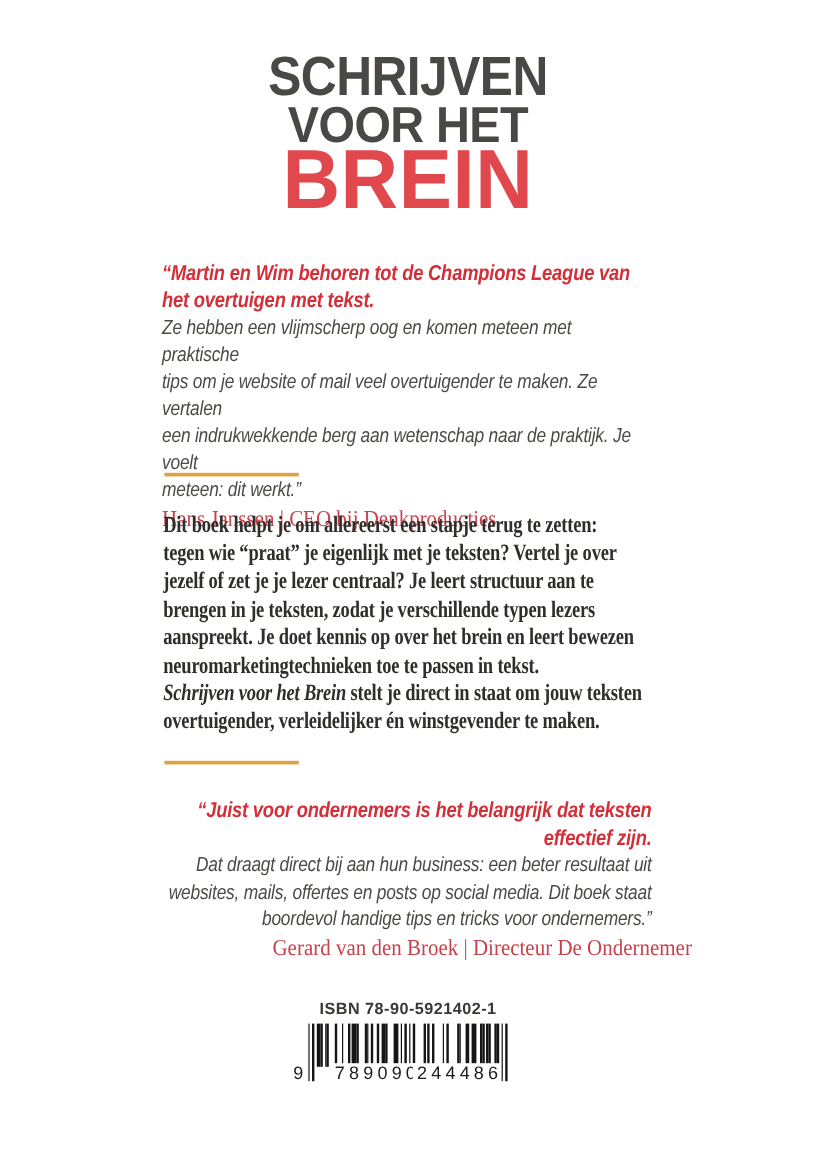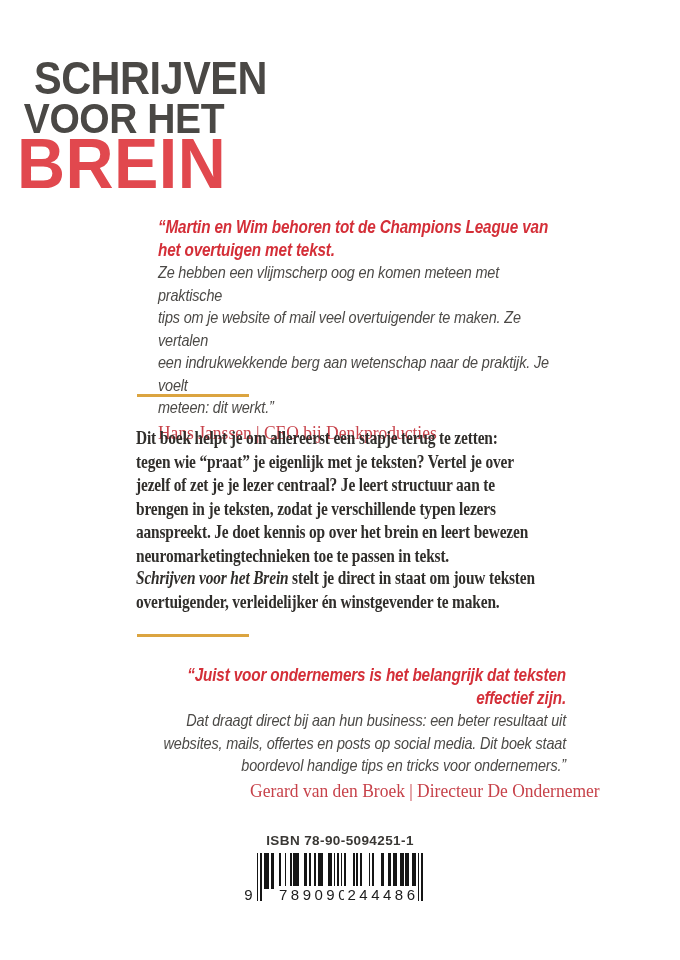--- a/index.html
+++ b/index.html
@@ -3,28 +3,28 @@
 <meta charset="utf-8">
 <style>
   html,body{margin:0;padding:0;background:#ffffff;}
   .page{
     position:relative;width:680px;height:960px;background:#ffffff;overflow:hidden;
     font-family:"Liberation Sans",sans-serif;
     -webkit-font-smoothing:antialiased;
   }
 
   
-  .title-block{position:absolute;top:40px;left:0;right:0;text-align:left;margin-top:15px;}
+  .title-block{position:absolute;top:40px;left:0;right:0;text-align:center;}
   .t-line{font-weight:700;color:#4a4845;}
   .t1{font-size:46px;line-height:46px;letter-spacing:-.5px;transform:scaleX(.9);transform-origin:center top;}
   .t2{font-size:42px;line-height:35px;letter-spacing:-.5px;transform:scaleX(.93);transform-origin:center top;}
   .t3{font-size:70px;line-height:57px;letter-spacing:.5px;color:#e1484e;transform:scaleX(.95);transform-origin:center top;}
 
   
-  .quote{position:absolute;left:135px;width:480px;margin-left:23px;}
+  .quote{position:absolute;left:135px;width:480px;}
   .quote1{top:216px;}
   .quote2{top:664px;text-align:right;}
   .quote p{margin:0;}
   .pre{white-space:pre-line;}
   .q-highlight{
     font-style:italic;font-weight:700;font-size:18px;line-height:22.5px;
     color:#d42f38;letter-spacing:-.2px;
     transform:scaleX(.85);transform-origin:left top;
   }
   .q-body{
@@ -112,21 +112,21 @@
   <section class="quote quote2">
     <p class="q-highlight pre">“Juist voor ondernemers is het belangrijk dat teksten
 effectief zijn.</p>
     <p class="q-body pre">Dat draagt direct bij aan hun business: een beter resultaat uit
 websites, mails, offertes en posts op social media. Dit boek staat
 boordevol handige tips en tricks voor ondernemers.”</p>
     <p class="q-attr">Gerard van den Broek | Directeur De Ondernemer</p>
   </section>
 
   <footer class="isbn-block">
-    <div class="isbn-label">ISBN 78-90-5094251-1</div>
+    <div class="isbn-label">ISBN 78-90-5921402-1</div>
     <div class="barcode">
       <div class="bars" id="bars">
           <div class="bar guard on"></div>
           <div class="bar guard"></div>
           <div class="bar guard on"></div>
           <div class="bar data"></div>
           <div class="bar data on"></div>
           <div class="bar data on"></div>
           <div class="bar data on"></div>
           <div class="bar data"></div>

